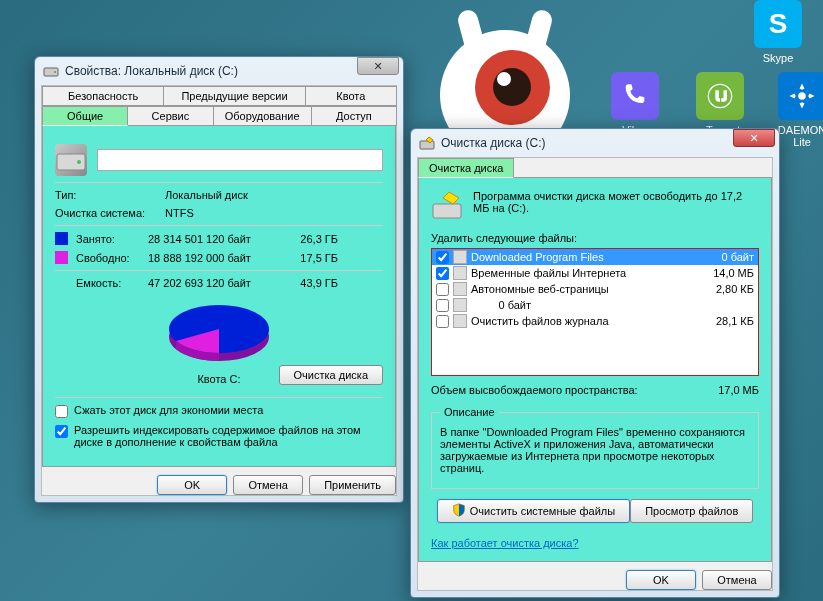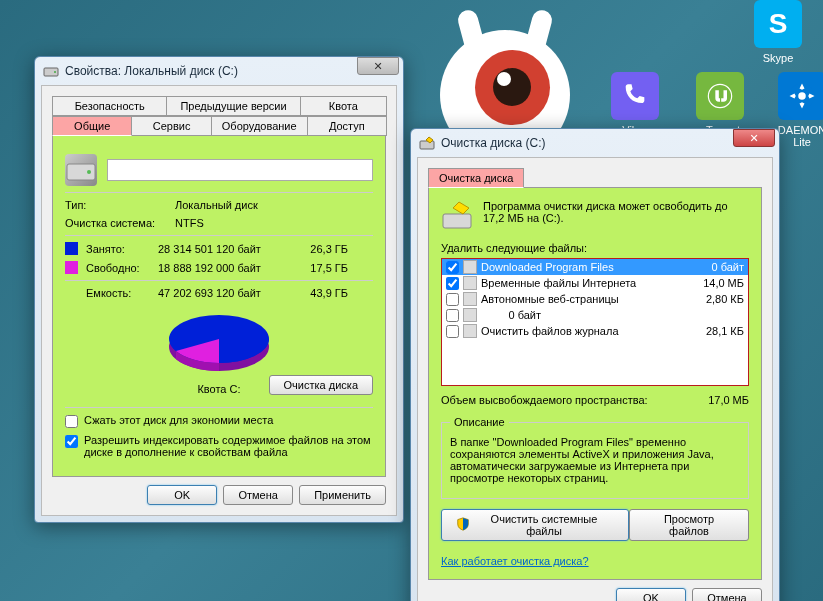--- a/index.html
+++ b/index.html
@@ -28,27 +28,27 @@
 .cartoon-eye .ear2 { left: 90px; transform: rotate(15deg); }
 
 
 .window { position: absolute; background: linear-gradient(to bottom, #e8f0f8, #d8e4f0); border: 1px solid #5886ab; border-radius: 6px 6px 4px 4px; box-shadow: 0 4px 20px rgba(0,0,0,0.4); }
 .titlebar { height: 28px; display: flex; align-items: center; padding: 0 4px 0 8px; background: transparent; }
 .titlebar-icon { width: 16px; height: 16px; margin-right: 6px; }
 .titlebar-text { flex: 1; font-size: 12px; color: #1a2b3c; }
 .close-btn { width: 42px; height: 18px; background: linear-gradient(to bottom, #e88, #c44); border: 1px solid #833; border-radius: 0 0 3px 3px; color: white; font-size: 11px; display: flex; align-items: center; justify-content: center; cursor: pointer; margin-top: -10px; }
 .close-btn-gray { background: linear-gradient(to bottom, #ddd, #bbb); border: 1px solid #888; color: #333; }
 
-.window-body { background: #f0f0f0; margin: 0 6px 6px 6px; border: 1px solid #bbb; padding: 10px; }
+.window-body { background: #f0f0f0; margin: 0 6px 6px 6px; border: 1px solid #bbb; }
 
 
 .tabs-row { display: flex; font-size: 11px; }
 .tab { padding: 3px 10px; border: 1px solid #999; background: #f0f0f0; margin-right: -1px; cursor: pointer; }
-.tab.active { background: #fca5a5; border-bottom: 1px solid #fff; position: relative; z-index: 2; }
-.tab-content { background: #bef264; border: 1px solid #999; padding: 12px; margin-top: -1px; font-size: 11px; }
+.tab.active { background: #86efac; border-bottom: 1px solid #fff; position: relative; z-index: 2; }
+.tab-content { background: #5eead4; border: 1px solid #999; padding: 12px; margin-top: -1px; font-size: 11px; }
 
 
 .prop-field-row { display: flex; align-items: center; margin: 6px 0; }
 .prop-icon { width: 32px; height: 32px; background: linear-gradient(135deg, #ccc, #888); border-radius: 4px; margin-right: 10px; }
 .prop-input { flex: 1; border: 1px solid #aaa; padding: 3px 6px; background: white; height: 22px; }
 .prop-label { width: 110px; }
 .prop-val1 { width: 130px; }
 .prop-val2 { width: 60px; text-align: right; }
 .hr { border: none; border-top: 1px solid #ccc; margin: 6px 0; }
 .color-sq { width: 13px; height: 13px; display: inline-block; margin-right: 8px; vertical-align: middle; }

